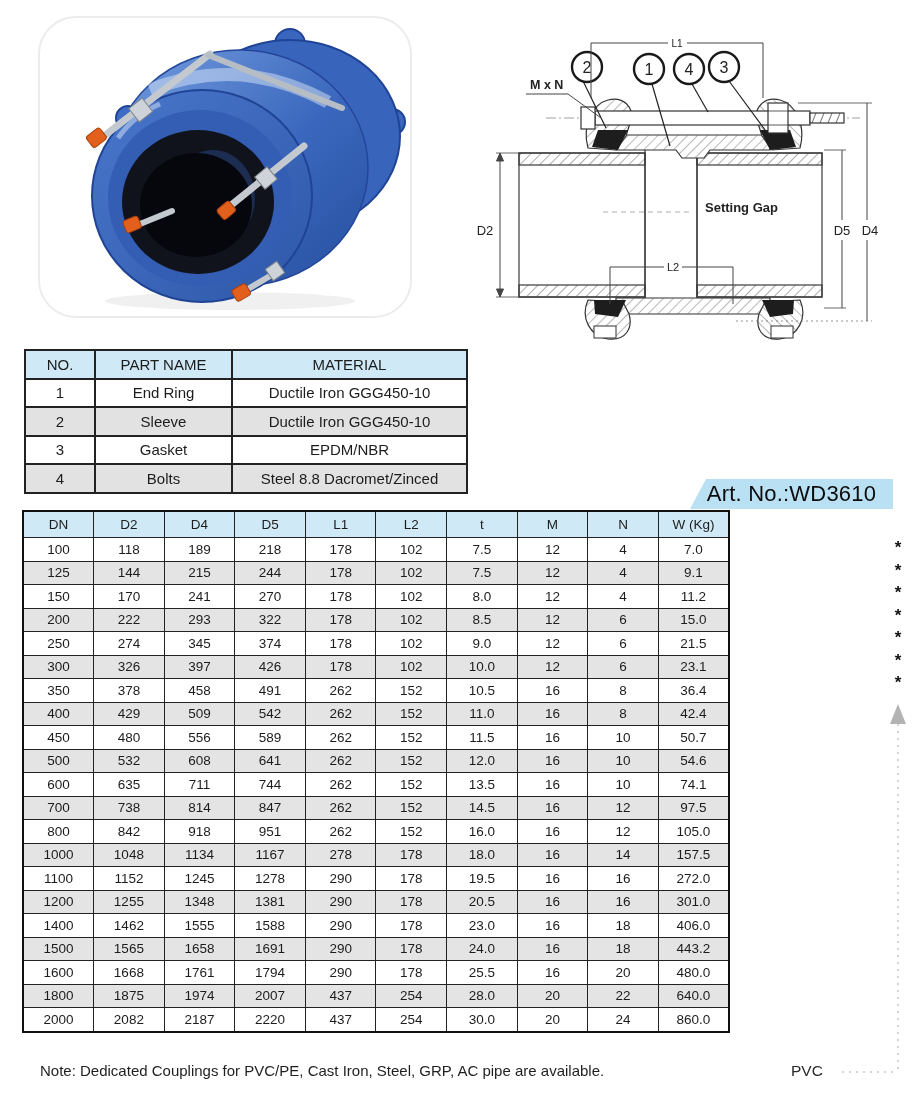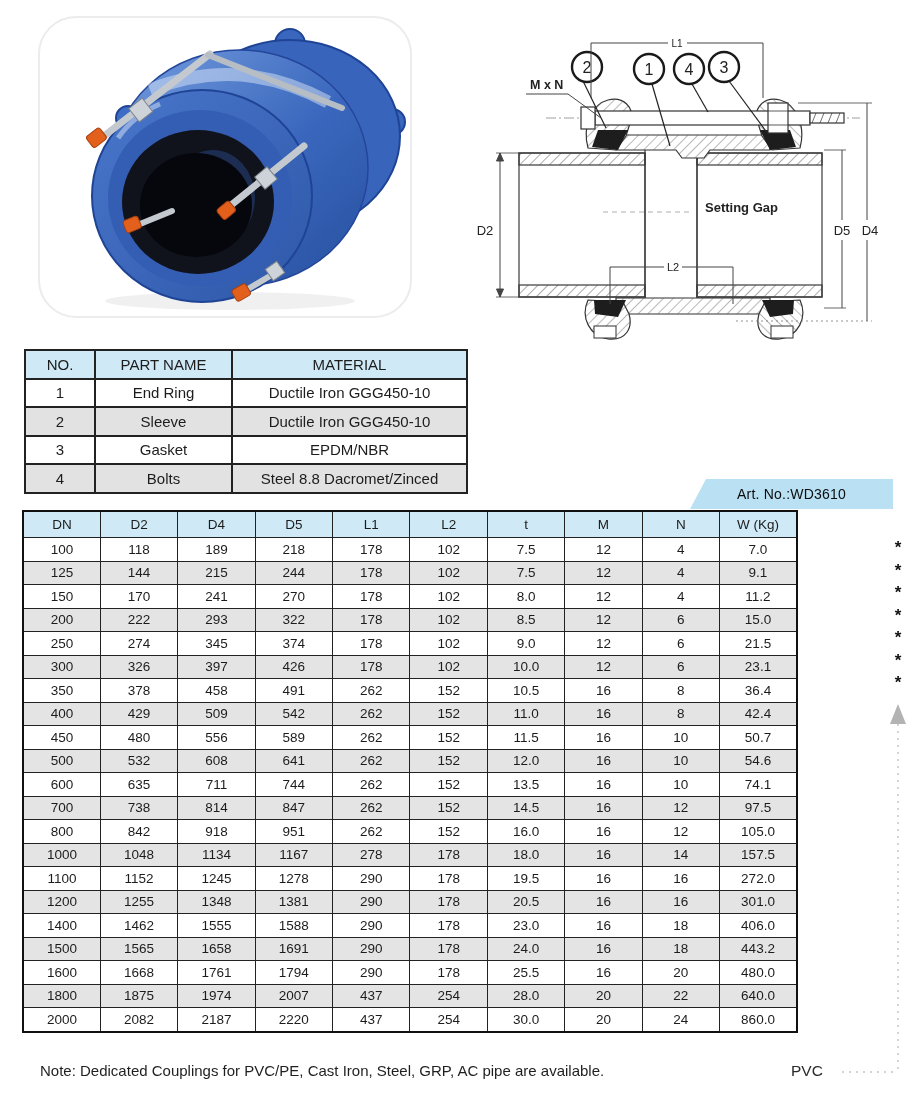--- a/index.html
+++ b/index.html
@@ -21,24 +21,24 @@
   .parts-table th,.parts-table td{
     border:2px solid #222;height:26.5px;text-align:center;padding:0;font-weight:normal;
   }
   .parts-table thead th{background:#cfeaf6;}
   .parts-table tbody tr:nth-child(even){background:#e2e2e2;}
   
   .art-banner{
     position:absolute;left:690px;top:479px;width:203px;height:30px;background:#b9e1f3;
     clip-path:polygon(16px 0,100% 0,100% 100%,0 100%);
     display:flex;align-items:center;justify-content:center;
-    font-size:14px;color:#0c0c0c;letter-spacing:.2px;
+    font-size:22px;color:#0c0c0c;letter-spacing:.2px;
   }
   
-  .dim-table{position:absolute;left:22px;top:510px;width:776px;font-size:13.5px;border:2px solid #111;}
+  .dim-table{position:absolute;left:22px;top:510px;width:708px;font-size:13.5px;border:2px solid #111;}
   .dim-table th,.dim-table td{
     border:1px solid #222;text-align:center;padding:0;font-weight:normal;
   }
   .dim-table thead th{background:#cfeaf6;height:25px;}
   .dim-table tbody td{height:22.5px;}
   .dim-table tbody tr:nth-child(even){background:#e4e4e4;}
   
   .markers{position:absolute;left:890px;top:535px;width:16px;}
   .marker{position:absolute;left:0;width:16px;text-align:center;
           font-size:17px;font-weight:bold;color:#111;line-height:20px;}

